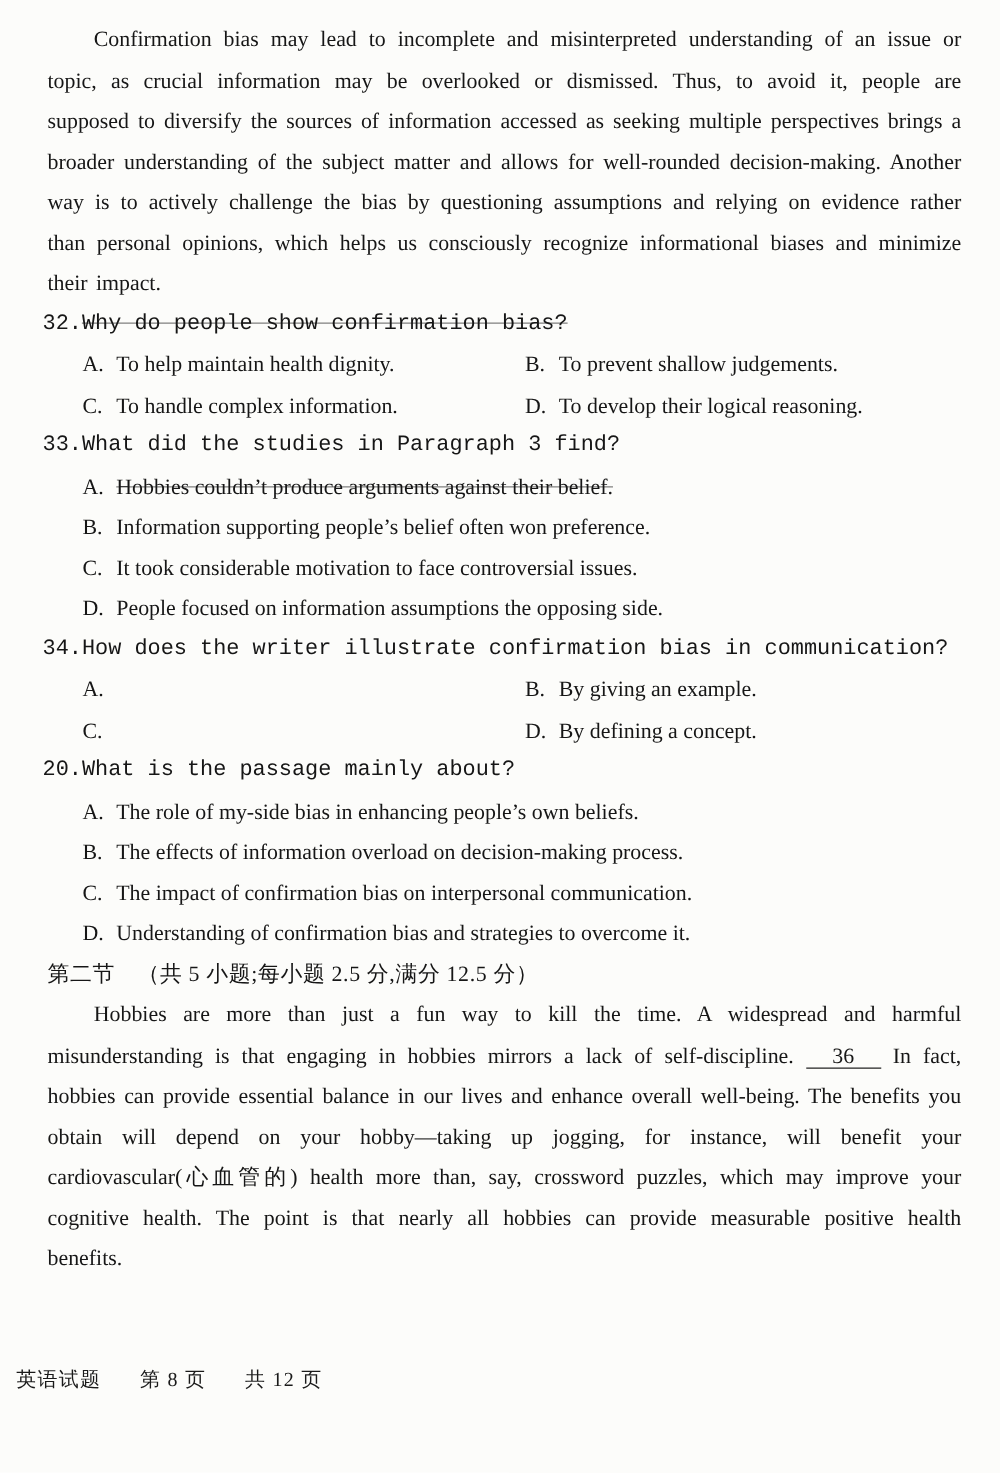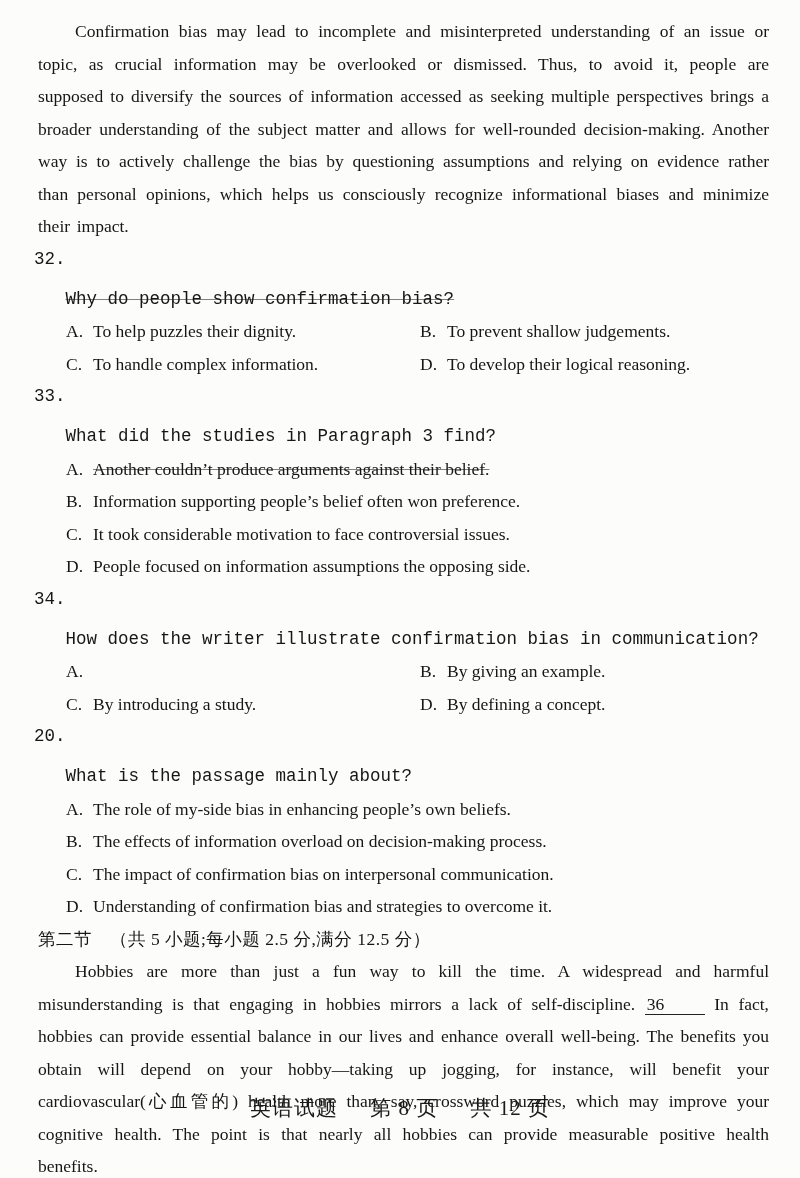--- a/index.html
+++ b/index.html
@@ -21,21 +21,21 @@
   .body-par {
     margin: 0;
     text-align: justify;
     line-height: 32.5px;
     word-spacing: 0.13em;
   }
   .indent { text-indent: 37px; }
   .q-block { line-height: 32.5px; }
   .q-line { display: flex; font-family: Liberation Mono, monospace; }
   .q-num { flex: 0 0 31px; margin-left: -4px; white-space: nowrap; }
-  .q-text { flex: 1 1 auto; margin-top: 40px; }
+  .q-text { flex: 1 1 auto; }
   .opts { margin-left: 28px; }
   .opts.two-col {
     display: grid;
     grid-template-columns: 354px 1fr;
   }
   .opt { display: flex; }
   .opt-label { flex: 0 0 27px; }
   .strike-artifact {
     text-decoration: line-through;
     text-decoration-color: rgba(25,25,25,0.55);
@@ -46,50 +46,51 @@
     margin: 0;
     font-weight: 400;
     line-height: 32.5px;
     letter-spacing: 0.5px;
   }
   .blank-36 {
     display: inline-block;
     min-width: 56px;
     padding: 0 2px;
     border-bottom: 1.5px solid #222;
+    text-align: center;
     text-indent: 0;
     line-height: 1.1;
   }
   .footer {
     position: absolute;
     left: 0; right: 0;
     top: 1094px;
-    text-align: center;
-    font-size: 21px;
+    text-align: left;
+    font-size: 16px;
     color: #1a1a1a;
     letter-spacing: 1px;
   }
   .footer span { margin: 0 13px; }
 </style>
 </head>
 <body>
 
 <div class="page">
 
   <p class="body-par indent">Confirmation bias may lead to incomplete and misinterpreted understanding of an issue or topic, as crucial information may be overlooked or dismissed. Thus, to avoid it, people are supposed to diversify the sources of information accessed as seeking multiple perspectives brings a broader understanding of the subject matter and allows for well-rounded decision-making. Another way is to actively challenge the bias by questioning assumptions and relying on evidence rather than personal opinions, which helps us consciously recognize informational biases and minimize their impact.</p>
 
   <div class="q-block">
     <div class="q-line">
       <span class="q-num">32.</span>
       <span class="q-text strike-artifact">Why do people show confirmation bias?</span>
     </div>
     <div class="opts two-col">
       <div class="opt">
         <span class="opt-label">A.</span>
-        <span>To help puzzles their dignity.</span>
+        <span>To help maintain health dignity.</span>
       </div>
       <div class="opt">
         <span class="opt-label">B.</span>
         <span>To prevent shallow judgements.</span>
       </div>
       <div class="opt">
         <span class="opt-label">C.</span>
         <span>To handle complex information.</span>
       </div>
       <div class="opt">
@@ -100,21 +101,21 @@
   </div>
 
   <div class="q-block">
     <div class="q-line">
       <span class="q-num">33.</span>
       <span class="q-text">What did the studies in Paragraph 3 find?</span>
     </div>
     <div class="opts">
       <div class="opt">
         <span class="opt-label">A.</span>
-        <span class="strike-artifact">Another couldn’t produce arguments against their belief.</span>
+        <span class="strike-artifact">Hobbies couldn’t produce arguments against their belief.</span>
       </div>
       <div class="opt">
         <span class="opt-label">B.</span>
         <span>Information supporting people’s belief often won preference.</span>
       </div>
       <div class="opt">
         <span class="opt-label">C.</span>
         <span>It took considerable motivation to face controversial issues.</span>
       </div>
       <div class="opt">
@@ -132,21 +133,20 @@
     <div class="opts two-col">
       <div class="opt">
         <span class="opt-label">A.</span>
       </div>
       <div class="opt">
         <span class="opt-label">B.</span>
         <span>By giving an example.</span>
       </div>
       <div class="opt">
         <span class="opt-label">C.</span>
-        <span>By introducing a study.</span>
       </div>
       <div class="opt">
         <span class="opt-label">D.</span>
         <span>By defining a concept.</span>
       </div>
     </div>
   </div>
 
   <div class="q-block">
     <div class="q-line">

